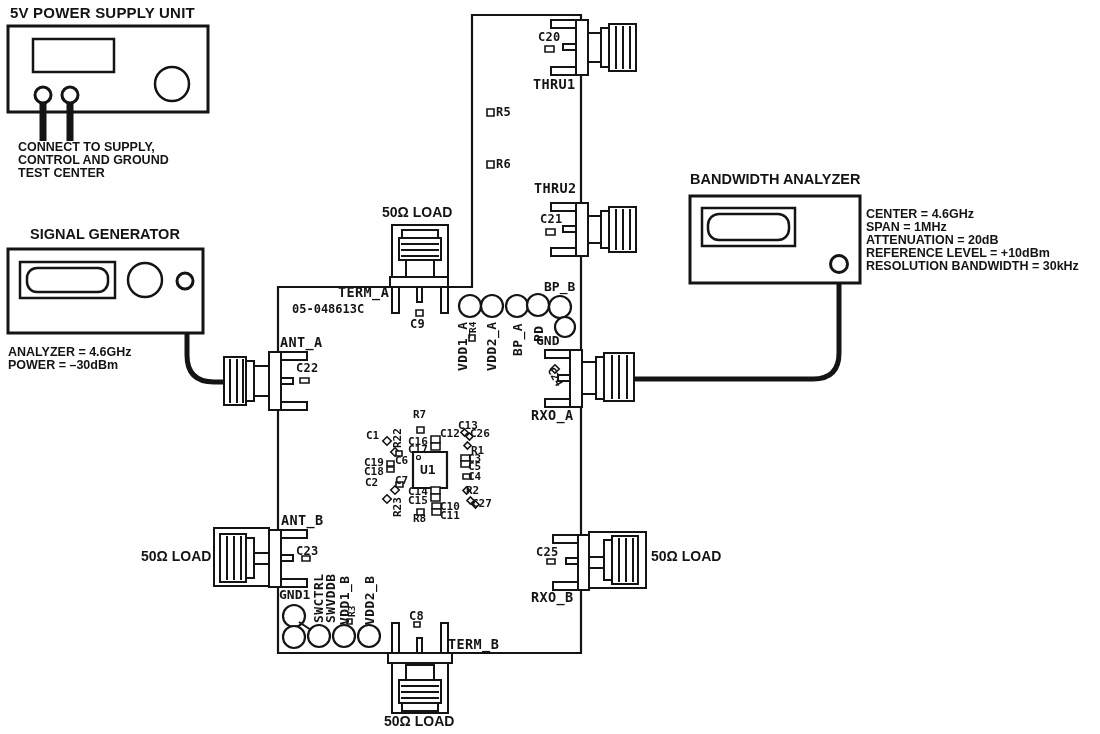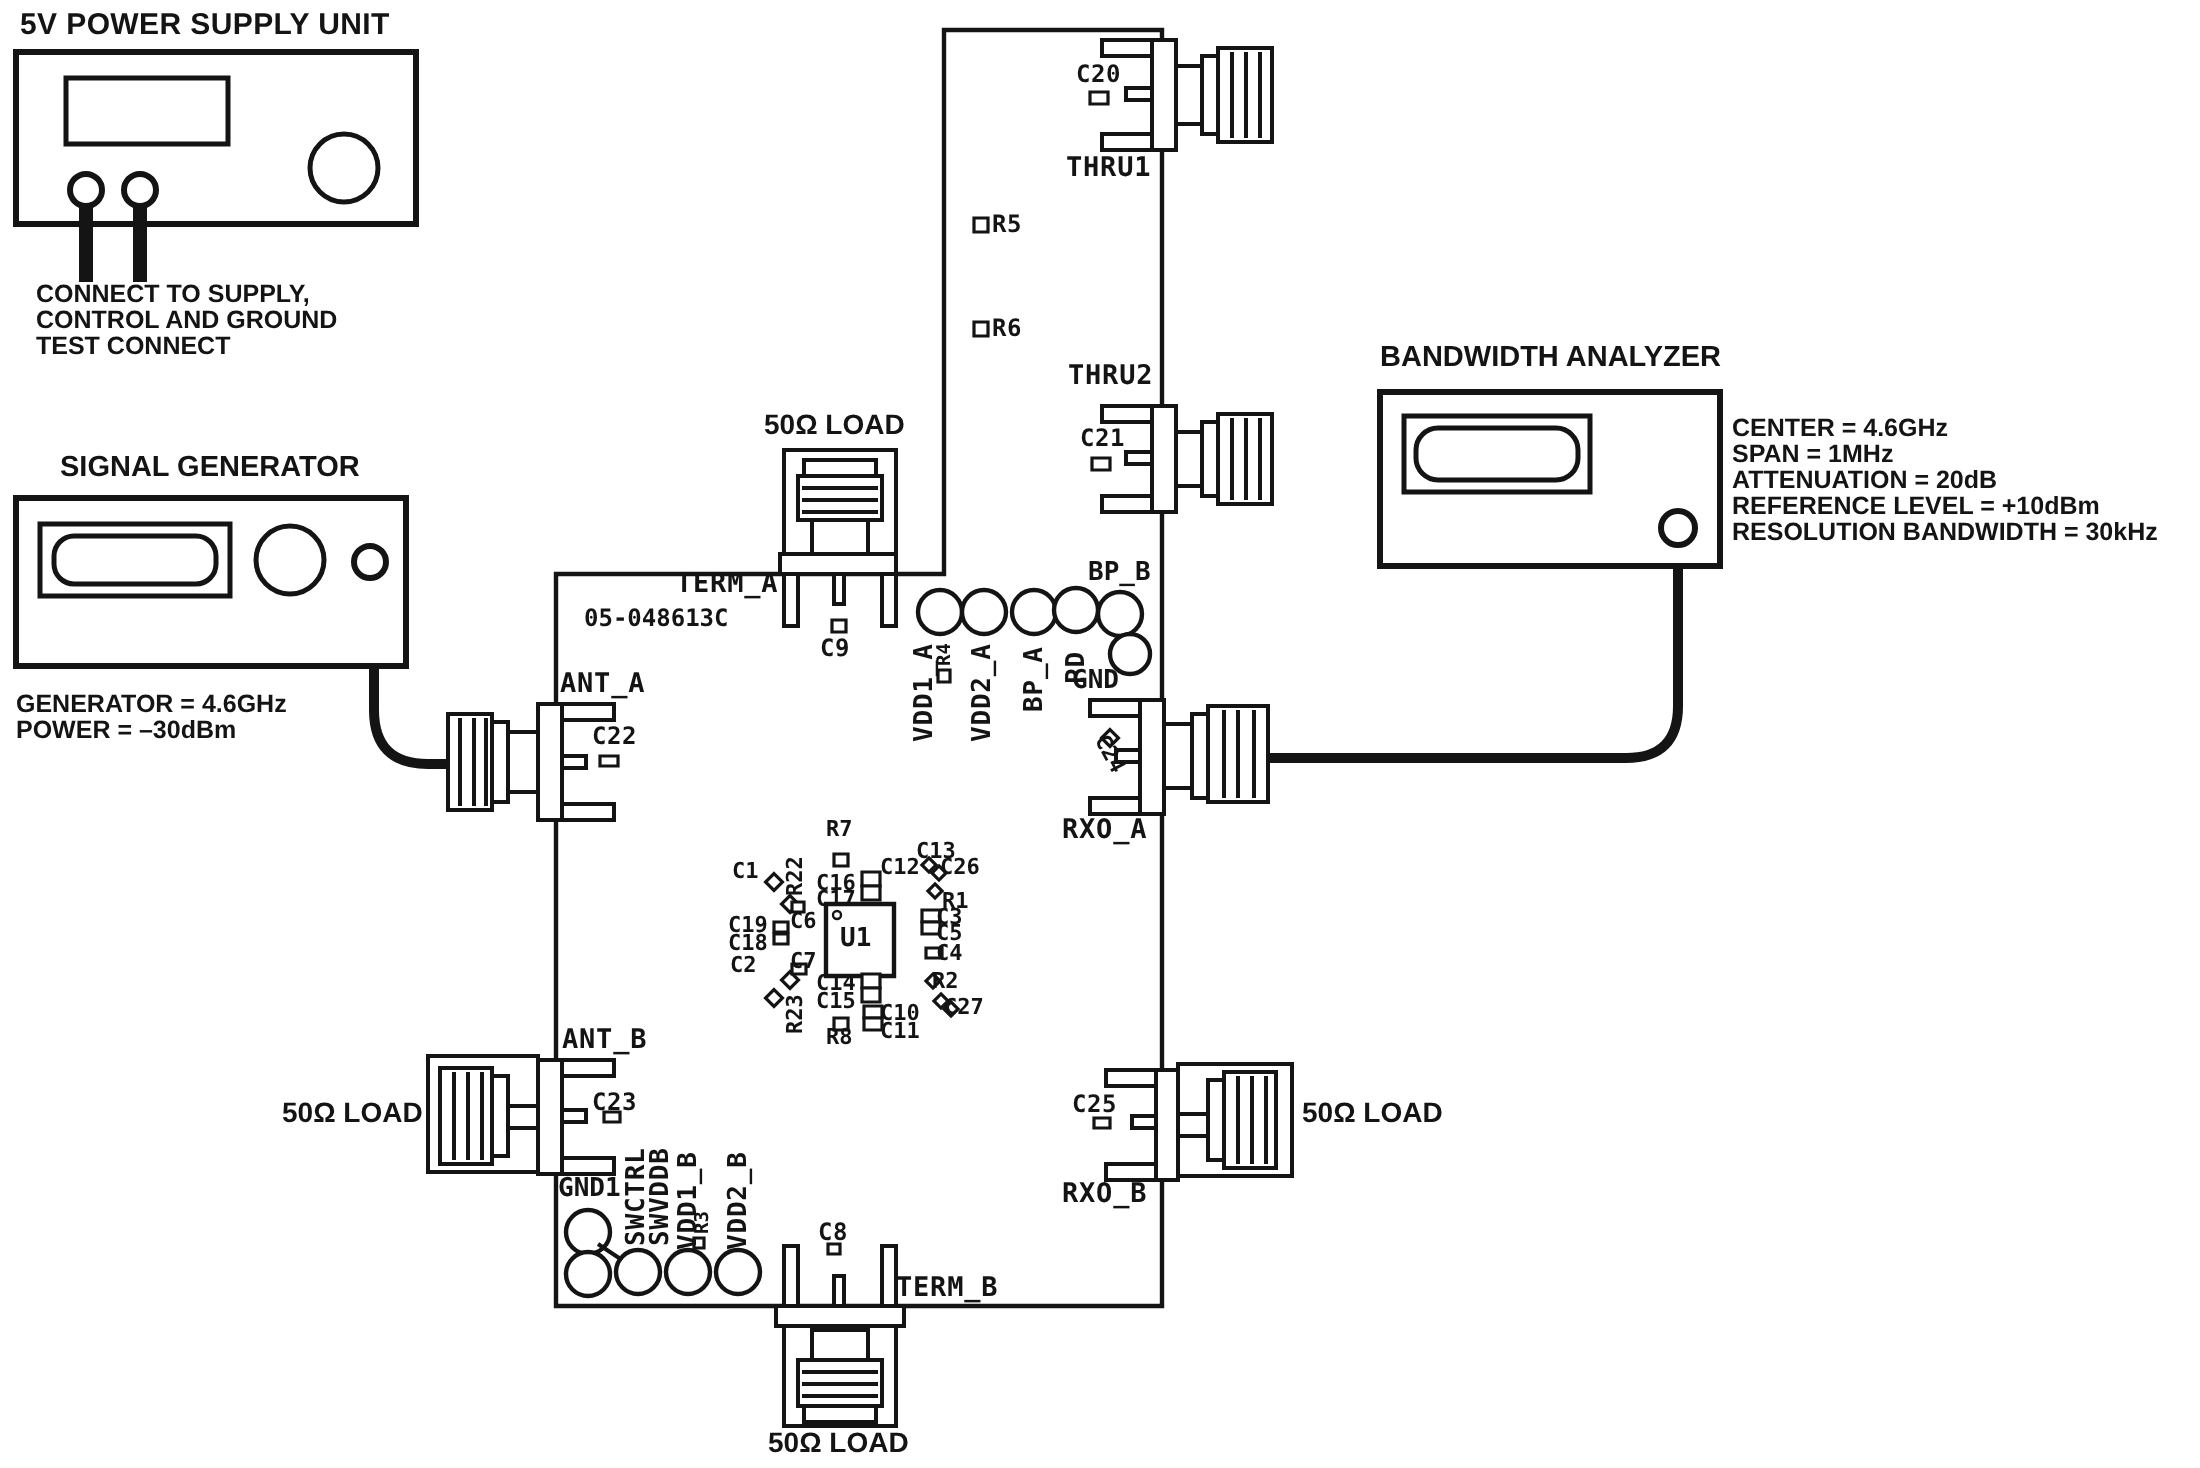--- a/index.html
+++ b/index.html
@@ -227,24 +227,24 @@
     <rect x="468" y="498" width="5" height="5" transform="rotate(45 470.5 500.5)"></rect>
     <rect x="473" y="502" width="5" height="5" transform="rotate(45 475.5 504.5)"></rect>
     <rect x="465" y="443" width="5" height="5" transform="rotate(45 467.5 445.5)"></rect>
     <rect x="464" y="488" width="5" height="5" transform="rotate(45 466.5 490.5)"></rect>
   </g>
 </svg>
 
 <div class="lbl sans-b15" style="left:10px;top:4px">5V POWER SUPPLY UNIT</div>
 <div class="lbl sans-b13" style="left:18px;top:140px">CONNECT TO SUPPLY,</div>
 <div class="lbl sans-b13" style="left:18px;top:153px">CONTROL AND GROUND</div>
-<div class="lbl sans-b13" style="left:18px;top:166px">TEST CONNECT</div>
+<div class="lbl sans-b13" style="left:18px;top:166px">TEST CENTER</div>
 
 <div class="lbl sans-b14" style="left:30px;top:226px">SIGNAL GENERATOR</div>
-<div class="lbl sans-b13" style="left:8px;top:345px">GENERATOR = 4.6GHz</div>
+<div class="lbl sans-b13" style="left:8px;top:345px">ANALYZER = 4.6GHz</div>
 <div class="lbl sans-b13" style="left:8px;top:358px">POWER = –30dBm</div>
 
 <div class="lbl sans-b14" style="left:690px;top:171px">BANDWIDTH ANALYZER</div>
 <div class="lbl sans-b12" style="left:866px;top:207px">CENTER = 4.6GHz</div>
 <div class="lbl sans-b12" style="left:866px;top:220px">SPAN = 1MHz</div>
 <div class="lbl sans-b12" style="left:866px;top:233px">ATTENUATION = 20dB</div>
 <div class="lbl sans-b12" style="left:866px;top:246px">REFERENCE LEVEL = +10dBm</div>
 <div class="lbl sans-b12" style="left:866px;top:259px">RESOLUTION BANDWIDTH = 30kHz</div>
 
 <div class="lbl load" style="left:382px;top:204px">50Ω LOAD</div>

